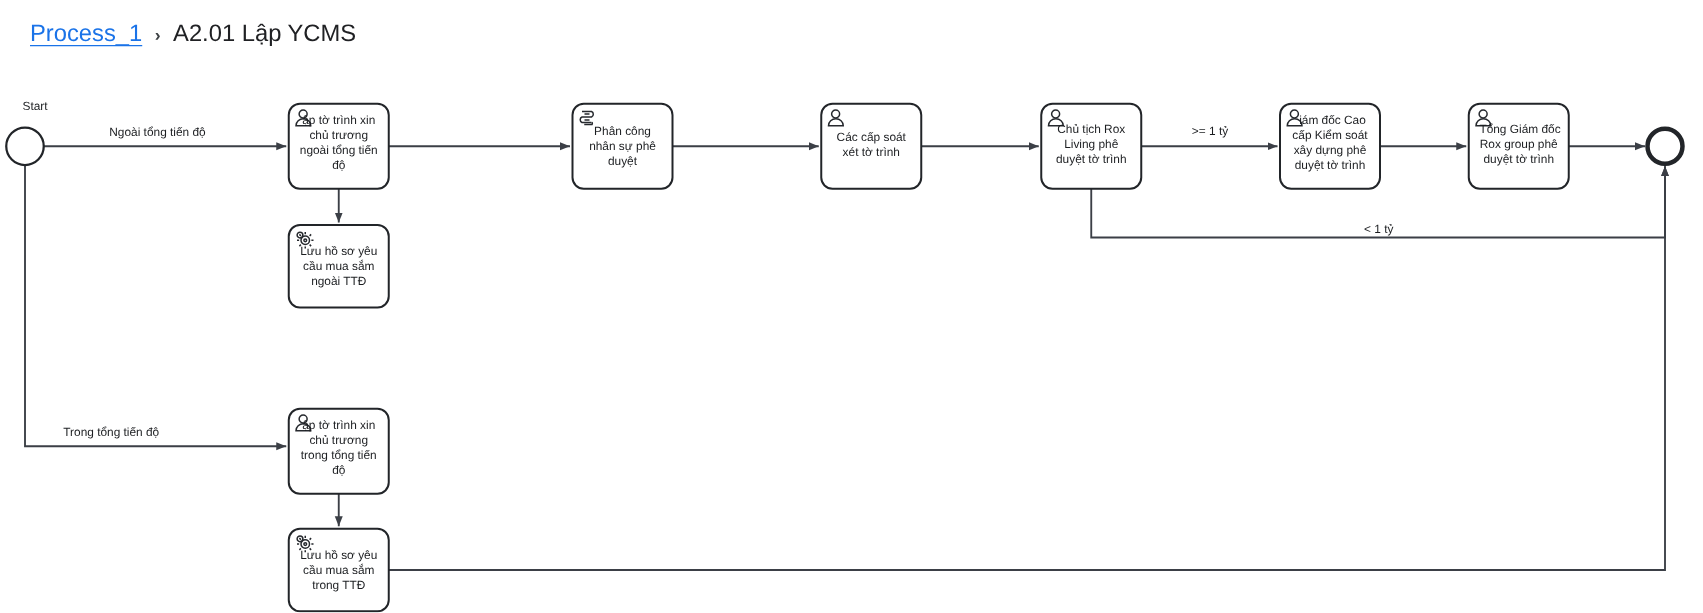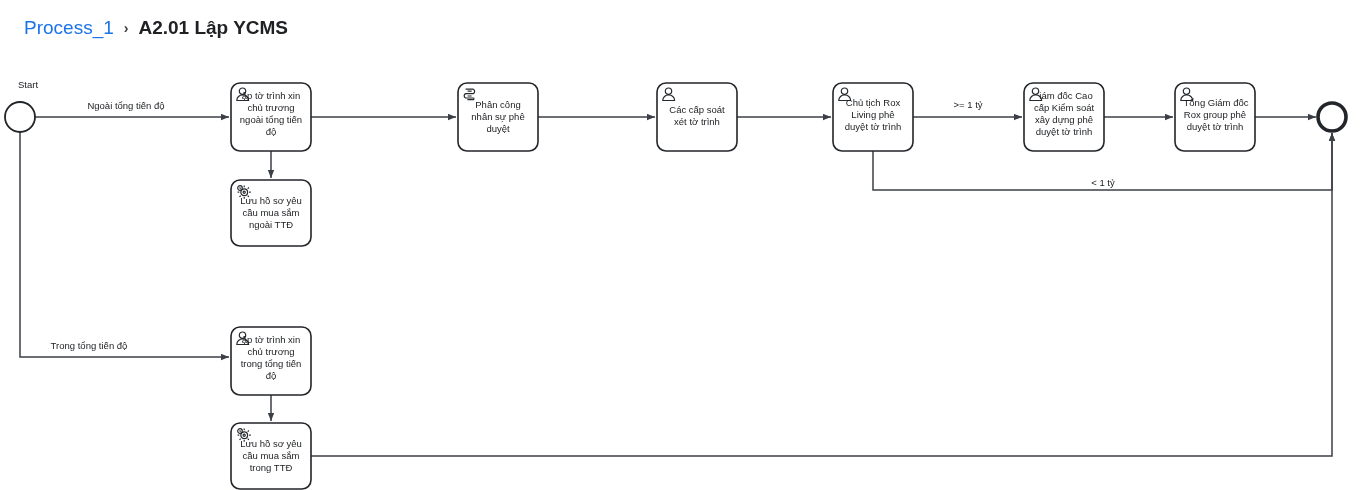--- a/index.html
+++ b/index.html
@@ -19,33 +19,33 @@
     left: 24px;
     top: 18px;
     display: flex;
     align-items: center;
     gap: 10px;
     font-size: 19px;
     line-height: 1;
   }
   .crumb-link {
     color: #1a73e8;
+    text-decoration: underline;
     text-underline-offset: 3px;
     cursor: pointer;
     white-space: nowrap;
   }
   .crumb-sep {
     color: #3c4043;
     font-size: 14px;
     font-weight: bold;
   }
   .crumb-current {
     color: #202124;
     white-space: nowrap;
-    font-weight: bold;
   }
   .canvas {
     position: absolute;
     left: 0;
     top: 64px;
     width: 1362px;
     height: 438px;
   }
   svg.diagram {
     display: block;

